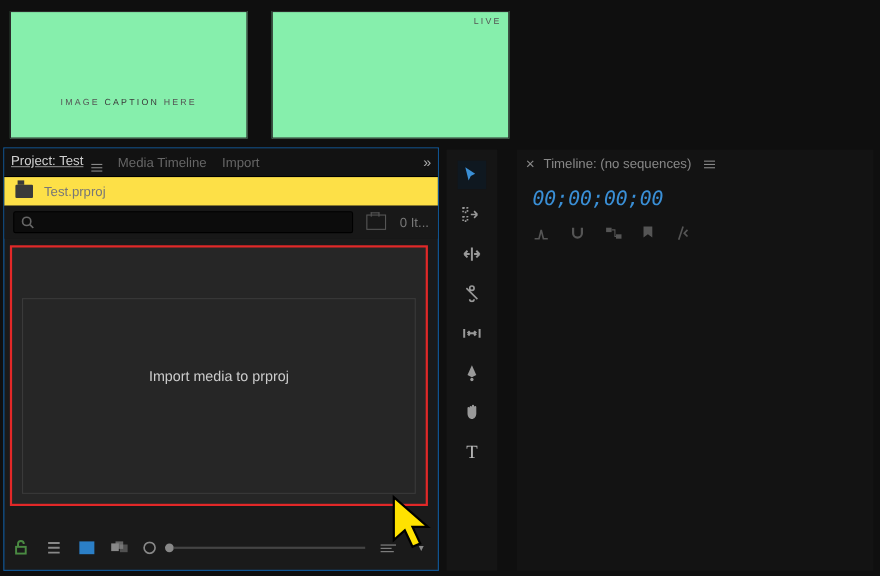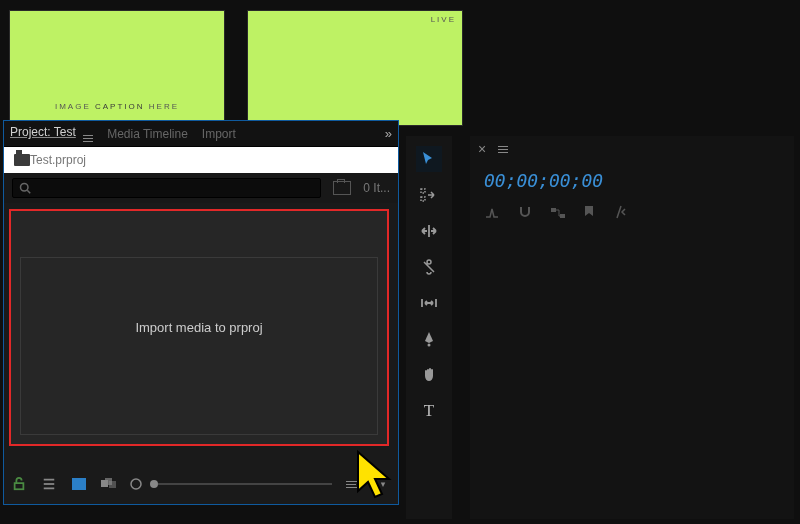--- a/index.html
+++ b/index.html
@@ -1,34 +1,34 @@
 <!DOCTYPE html>
 <html><head>
 <meta charset="utf-8">
 <style>
   * { box-sizing: border-box; margin: 0; padding: 0; }
   html, body { width: 800px; height: 524px; background: #0f0f0f; font-family: Arial, Helvetica, sans-serif; color: #a8a8a8; overflow: hidden; }
   body { position: relative; }
 
-  .thumb { position: absolute; background: #bef264; border: 1px solid #2a2a2a; }
+  .thumb { position: absolute; background: #86efac; border: 1px solid #2a2a2a; }
   .thumb1 { left: 9px; top: 10px; width: 216px; height: 116px; display:flex; align-items:flex-end; justify-content:center; }
   .thumb2 { left: 247px; top: 10px; width: 216px; height: 116px; }
-  .cap { font-size: 8px; letter-spacing: 2px; color: #555; margin-bottom: 14px; }
+  .cap { font-size: 8px; letter-spacing: 2px; color: #555; margin-bottom: 28px; }
   .live { position: absolute; top: 4px; right: 6px; font-size: 8px; letter-spacing: 2px; color: #555; }
 
-  .panel { position: absolute; left: 3px; top: 120px; width: 396px; height: 385px; border: 1px solid #0f5a9e; background: #1a1a1a; }
+  .panel { position: absolute; left: 3px; top: 134px; width: 396px; height: 385px; border: 1px solid #0f5a9e; background: #1a1a1a; }
   .tabbar { display:flex; align-items:center; height: 26px; padding: 0 6px; border-bottom: 1px solid #000; gap: 14px; font-size: 12px; background:#121212; }
   .tab { color: #666; cursor: pointer; white-space: nowrap; }
   .tab.active { color: #d0d0d0; }
   .underline { text-decoration: underline; text-decoration-color: #888; }
   .hamb { display:inline-flex; flex-direction:column; gap:2px; margin-left:4px;}
   .hamb span { width:10px; height:1px; background:#888; display:block; }
   .chev { margin-left:auto; color:#aaa; font-size:13px; }
 
-  .projrow { display:flex; align-items:center; height:26px; padding:0 10px; font-size:12px; color:#777; background:#ffffff;text-align:center;}
+  .projrow { display:flex; align-items:center; gap:10px; height:26px; padding:0 10px; font-size:12px; color:#777; background:#fde047;text-align:center;}
   .binicon { width:16px; height:12px; background:#3a3a3a; display:inline-block; border-radius:1px; position:relative;}
   .binicon::before{content:""; position:absolute; left:2px; top:-4px; width:6px; height:4px; background:#3a3a3a;}
 
   .searchrow { display:flex; align-items:center; height:30px; padding:0 8px; gap:12px; background:#181818;}
   .searchbox { flex:1; height:20px; background:#0c0c0c; border:1px solid #000; border-radius:2px; display:flex; align-items:center; padding:0 6px; color:#666; }
   .searchbox svg{width:12px;height:12px;stroke:#666;fill:none;stroke-width:2;}
   .newbin{width:18px;height:14px;border:1px solid #555;display:inline-block;position:relative;}
   .newbin::before{content:"";position:absolute;left:3px;top:-3px;width:6px;height:3px;border:1px solid #555;border-bottom:none;}
   .itemct{color:#777;font-size:12px;white-space:nowrap;}
 
@@ -196,20 +196,21 @@
       </svg>
   </div>
   <div class="tool">
     <span style="font-family:serif;font-size:17px;color:#bbb">T</span>
   </div>
 </div>
 
 <div class="timeline">
   <div class="tlhead">
     <span class="close">×</span>
+    <span>Timeline: (no sequences)</span>
     <span class="hamb">
         <span></span>
         <span></span>
         <span></span>
       </span>
   </div>
   <div class="tltime">00;00;00;00</div>
   <div class="tltools">
     <span>
       <svg width="16" height="14" viewBox="0 0 16 14" stroke="#555" fill="none" stroke-width="1.5">

